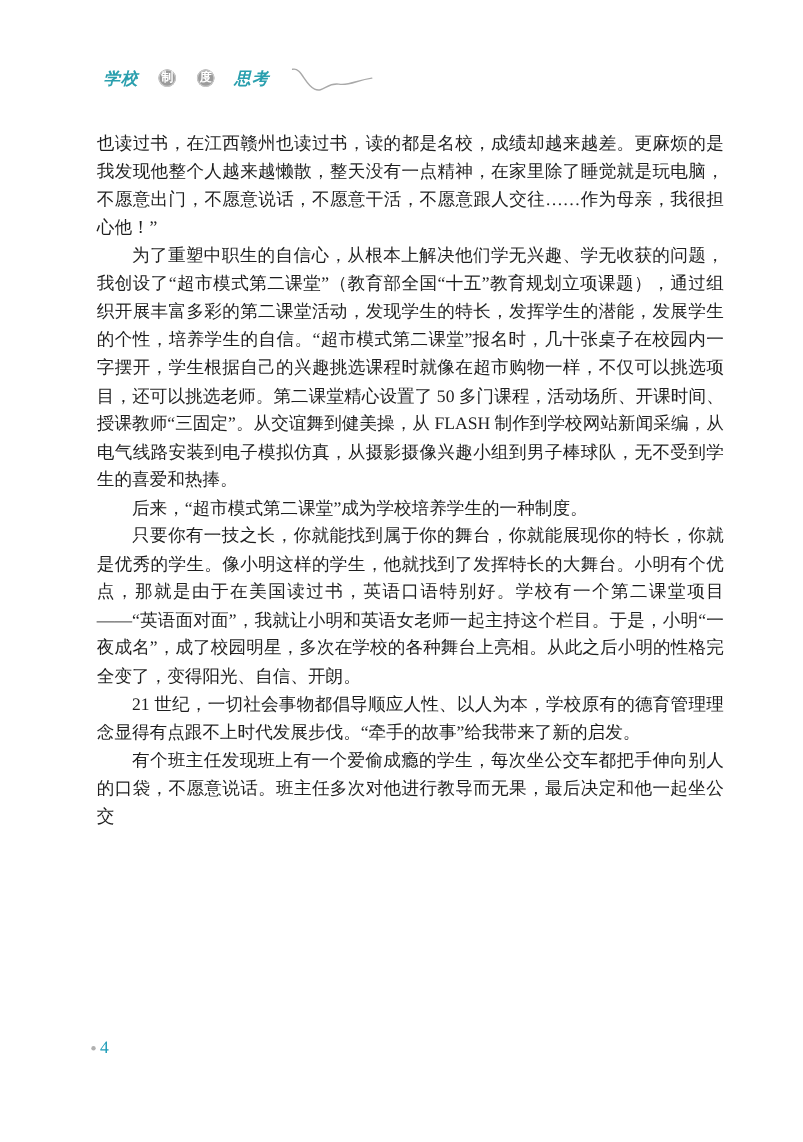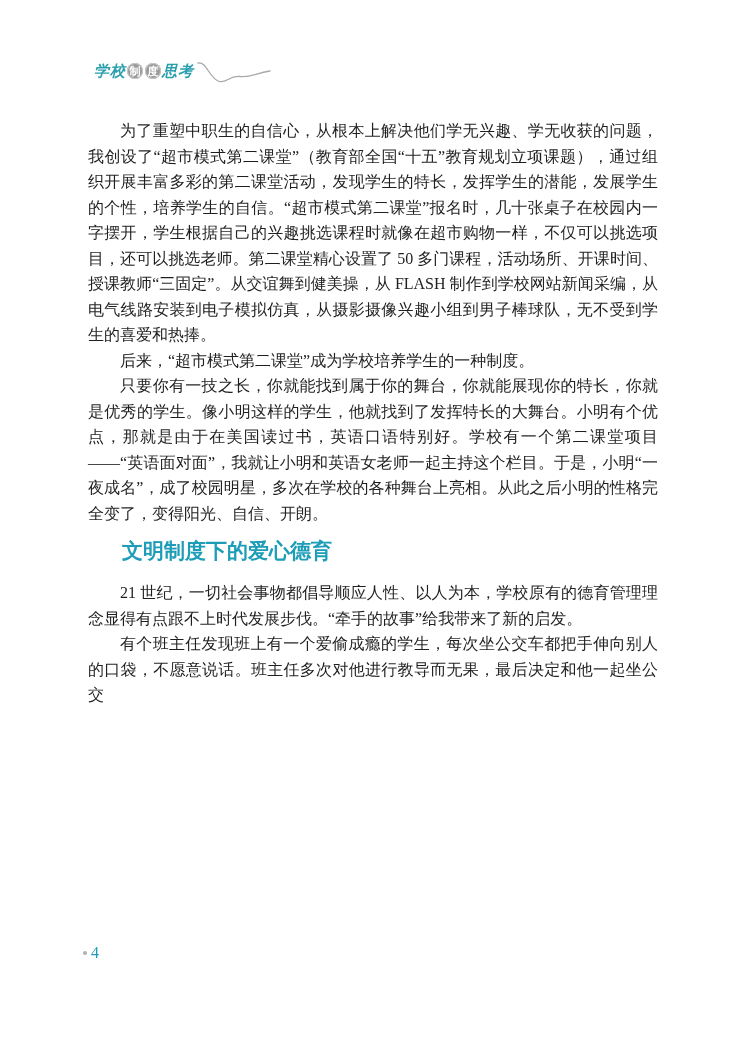--- a/index.html
+++ b/index.html
@@ -8,20 +8,21 @@
     width:730px;height:1038px;
     background:#ffffff;
     overflow:hidden;
     font-family:"Liberation Serif","DejaVu Serif",serif;
   }
   
   .logo{
     position:absolute;left:94px;top:58px;height:26px;
     display:flex;align-items:center;
     font-family:"Liberation Sans","DejaVu Sans",sans-serif;
+    gap:17px;
   }
   .logo-text{
     color:#2a9fae;font-size:15px;font-weight:bold;font-style:italic;
     letter-spacing:1px;white-space:nowrap;
   }
   .badge{
     display:inline-block;width:16px;height:16px;margin:0 1px;
     background:#9b9b9b;color:#ffffff;border-radius:50%;
     font-size:11px;line-height:16px;text-align:center;
     font-style:normal;font-weight:bold;
@@ -61,24 +62,24 @@
     <span class="logo-text">学校</span>
     <span class="badge">制</span>
     <span class="badge">度</span>
     <span class="logo-text">思考</span>
     <svg class="swoosh" width="78" height="30" viewBox="0 0 78 30">
       <path d="M2,3 C10,1 13,17 22,21 C30,24.5 33,15 44,16.5 C54,18 60,13 74,11" fill="none" stroke="#a9a9a9" stroke-width="1.3" stroke-linecap="round"></path>
     </svg>
   </div>
 
   <div class="body">
+    <p class="para no-indent">也读过书，在江西赣州也读过书，读的都是名校，成绩却越来越差。更麻烦的是我发现他整个人越来越懒散，整天没有一点精神，在家里除了睡觉就是玩电脑，不愿意出门，不愿意说话，不愿意干活，不愿意跟人交往……作为母亲，我很担心他！”</p>
     <p class="para">为了重塑中职生的自信心，从根本上解决他们学无兴趣、学无收获的问题，我创设了“超市模式第二课堂”（教育部全国“十五”教育规划立项课题），通过组织开展丰富多彩的第二课堂活动，发现学生的特长，发挥学生的潜能，发展学生的个性，培养学生的自信。“超市模式第二课堂”报名时，几十张桌子在校园内一字摆开，学生根据自己的兴趣挑选课程时就像在超市购物一样，不仅可以挑选项目，还可以挑选老师。第二课堂精心设置了 50 多门课程，活动场所、开课时间、授课教师“三固定”。从交谊舞到健美操，从 FLASH 制作到学校网站新闻采编，从电气线路安装到电子模拟仿真，从摄影摄像兴趣小组到男子棒球队，无不受到学生的喜爱和热捧。</p>
     <p class="para">后来，“超市模式第二课堂”成为学校培养学生的一种制度。</p>
     <p class="para">只要你有一技之长，你就能找到属于你的舞台，你就能展现你的特长，你就是优秀的学生。像小明这样的学生，他就找到了发挥特长的大舞台。小明有个优点，那就是由于在美国读过书，英语口语特别好。学校有一个第二课堂项目——“英语面对面”，我就让小明和英语女老师一起主持这个栏目。于是，小明“一夜成名”，成了校园明星，多次在学校的各种舞台上亮相。从此之后小明的性格完全变了，变得阳光、自信、开朗。</p>
-    <h2 class="section-heading">文明制度下的爱心德育</h2>
     <p class="para">21 世纪，一切社会事物都倡导顺应人性、以人为本，学校原有的德育管理理念显得有点跟不上时代发展步伐。“牵手的故事”给我带来了新的启发。</p>
     <p class="para">有个班主任发现班上有一个爱偷成瘾的学生，每次坐公交车都把手伸向别人的口袋，不愿意说话。班主任多次对他进行教导而无果，最后决定和他一起坐公交</p>
   </div>
 
   <div class="pageno">
     <span class="dot"></span>
     <span>4</span>
   </div>
 
 </div>

